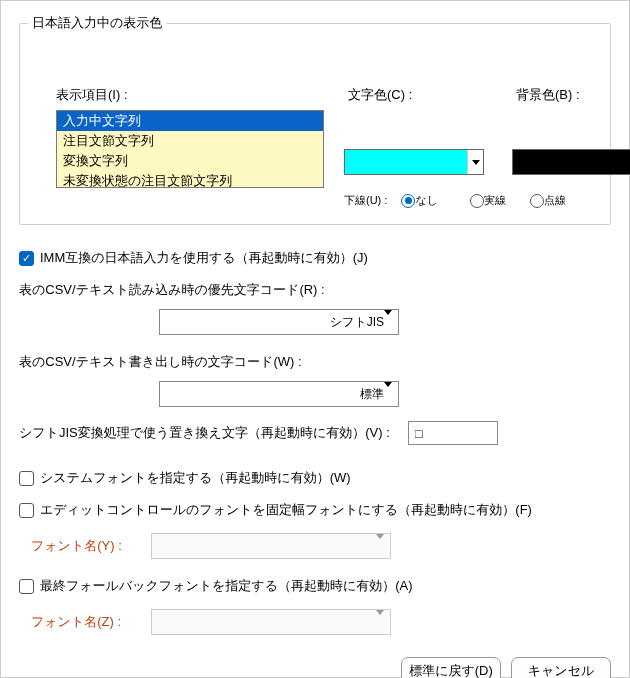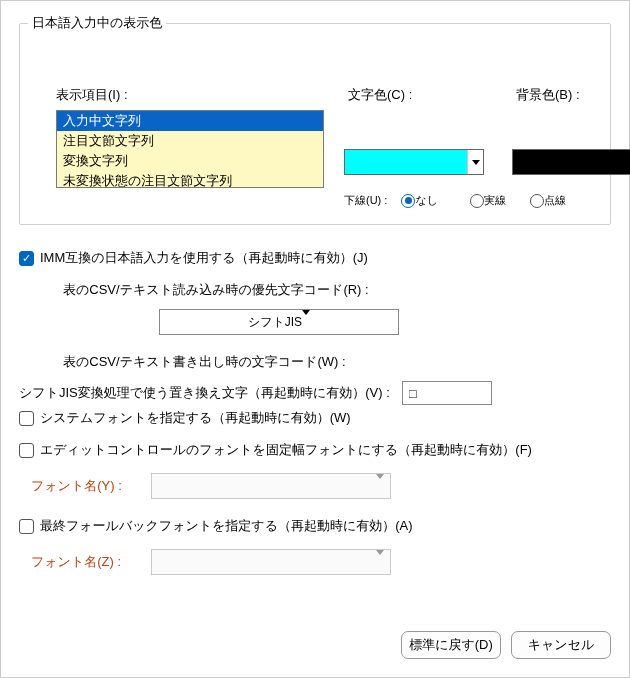--- a/index.html
+++ b/index.html
@@ -110,28 +110,28 @@
   .chk-row {
     display:flex; align-items:center; gap:6px; font-size:13px; margin-bottom:14px;
   }
   .checkbox {
     width:15px;height:15px;border:1.5px solid #555;border-radius:3px;
     display:flex;align-items:center;justify-content:center;background:#fff;
     flex-shrink:0;
   }
   .checkbox.checked { background:#0067c0;border-color:#0067c0;}
   .checkmark { color:#fff; font-size:11px; line-height:1;}
-  .label-row { font-size:13px; margin-bottom:10px;margin-left:44px;}
+  .label-row { font-size:13px; margin-bottom:10px;}
   .select {
     width: 240px; height:26px; border:1px solid #888; background:#fff;
-    display:flex; align-items:center; padding:0 6px; justify-content:center;
+    display:flex; align-items:center; padding:0 6px; justify-content:flex-end;
     margin-left: 140px; margin-bottom: 18px;
   }
   .select.small-gap { margin-bottom: 14px;}
-  .inline-row { display:flex; align-items:center; gap:12px; font-size:13px; margin-bottom:4px;}
+  .inline-row { display:flex; align-items:center; gap:18px; font-size:13px; margin-bottom:24px;}
   .textinput {
     width:90px;height:24px;border:1px solid #888;background:#fff;
     padding:2px 6px;font-size:13px;
   }
   .indent-row {
     display:flex; align-items:center; gap:10px; font-size:13px;
     margin-left:12px; margin-bottom:18px;
   }
   .indent-row .lbl { color:#c2410c; width:110px;}
   .sel-disabled {
@@ -218,20 +218,24 @@
         <span>IMM互換の日本語入力を使用する（再起動時に有効）(J)</span>
       </div>
 
       <div class="label-row">表のCSV/テキスト読み込み時の優先文字コード(R) :</div>
       <div class="select">
         <span>シフトJIS</span>
         <span><span class="caret-down"></span></span>
       </div>
 
       <div class="label-row">表のCSV/テキスト書き出し時の文字コード(W) :</div>
+      <div class="select small-gap">
+        <span>標準</span>
+        <span><span class="caret-down"></span></span>
+      </div>
 
       <div class="inline-row">
         <span>シフトJIS変換処理で使う置き換え文字（再起動時に有効）(V) :</span>
         <input class="textinput" value="□" style="">
       </div>
 
       <div class="chk-row">
         <span class="checkbox"></span>
         <span>システムフォントを指定する（再起動時に有効）(W)</span>
       </div>

